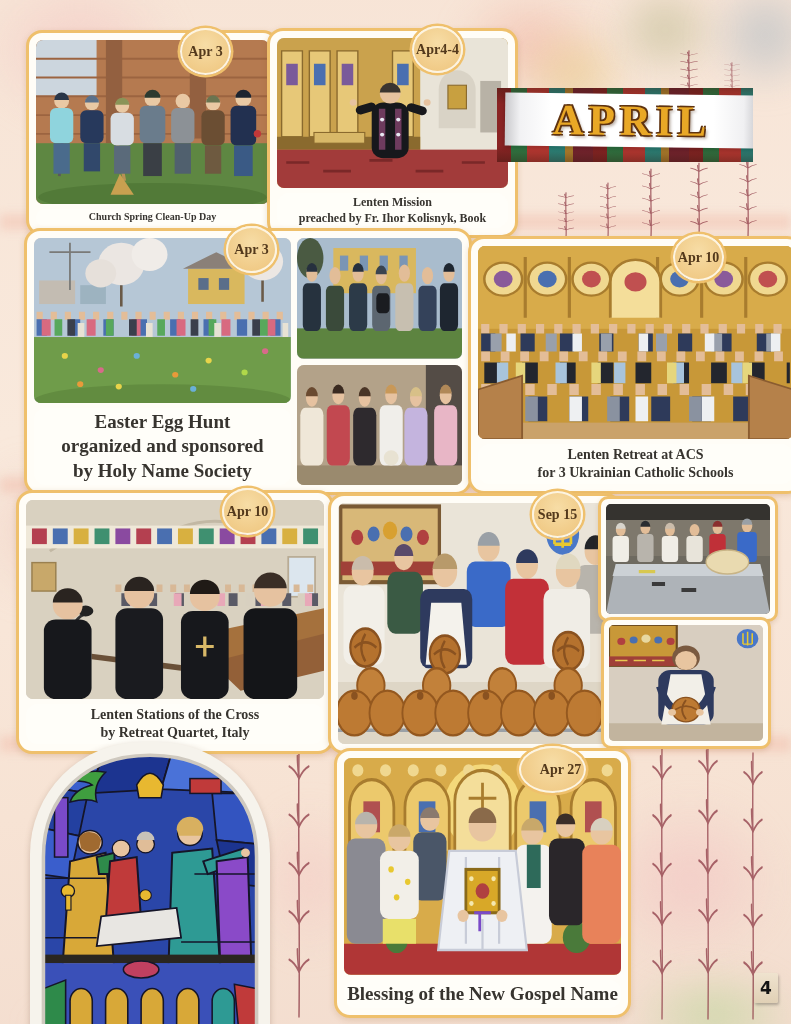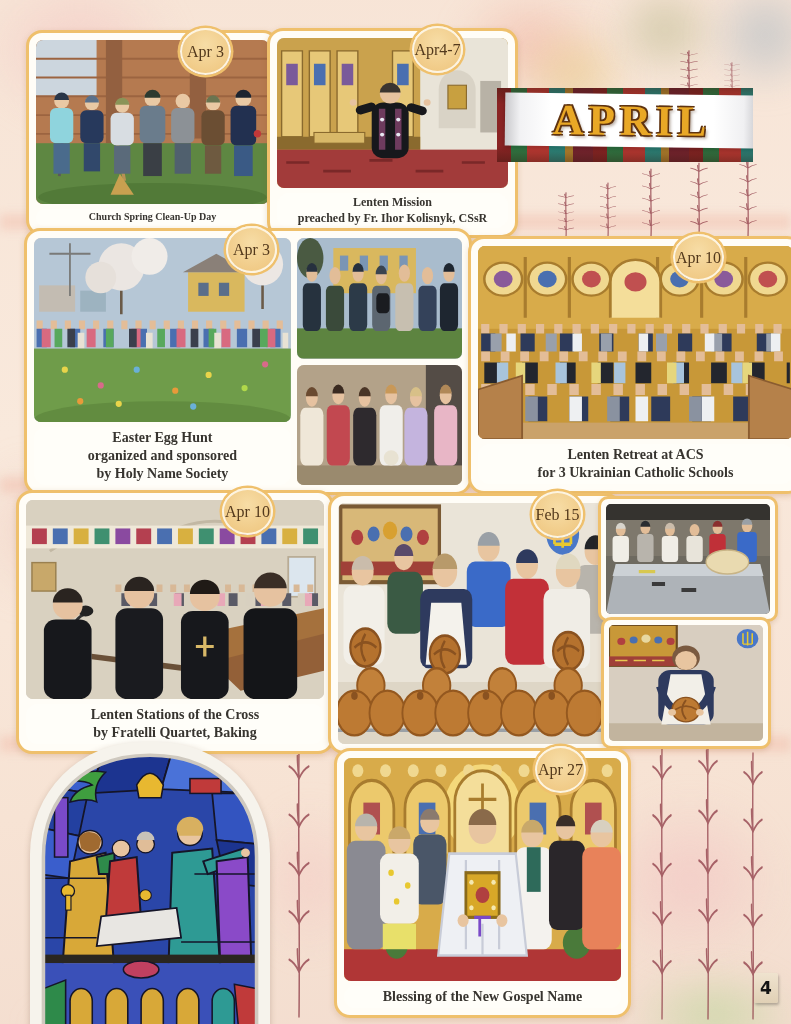--- a/index.html
+++ b/index.html
@@ -8,26 +8,26 @@
         font-family:"Liberation Serif","DejaVu Serif",serif;}
   .blob{position:absolute;border-radius:50%;filter:blur(14px);z-index:0;}
   .band{position:absolute;left:0;right:0;height:16px;background:rgba(238,178,160,.38);filter:blur(5px);z-index:0;}
   .sprig{position:absolute;z-index:1;opacity:.8;}
   .card{position:absolute;background:#fffdf7;border:3px solid #efc06c;border-radius:16px;
         padding:7px;display:flex;flex-direction:column;z-index:2;
         box-shadow:0 2px 6px rgba(150,90,30,.18);}
   .photo{position:relative;flex:1;border-radius:7px;overflow:hidden;background:#cfc8bd;}
   .photo svg{position:absolute;inset:0;width:100%;height:100%;display:block;}
   .caption{margin-top:5px;background:#fffef9;border-radius:12px;text-align:center;color:#37342f;
-           font-weight:700;white-space:pre-line;padding:2px 3px;line-height:1.28;font-size:14px;}
+           font-weight:700;white-space:pre-line;padding:2px 3px;line-height:1.28;font-size:19px;}
   .badge{position:absolute;top:-5px;width:47px;height:43px;border-radius:50%;
          background:radial-gradient(circle at 50% 35%,#f7dda6,#eec47c);
          border:2px solid #fdf4e1;box-shadow:0 0 0 2.5px #efc06c;
          display:flex;align-items:center;justify-content:center;
-         font-size:16px;font-weight:400;color:#53391c;z-index:4;text-align:center;}
+         font-size:14px;font-weight:700;color:#53391c;z-index:4;text-align:center;}
   .frame{position:absolute;background:#fffdf7;border:3px solid #efc06c;border-radius:10px;
          padding:5px;display:flex;z-index:2;box-shadow:0 2px 5px rgba(150,90,30,.18);}
   .frame .photo{flex:1;border-radius:5px;}
   .egg-grid{display:flex;flex:1;gap:6px;min-height:0;}
   .egg-left{width:60%;display:flex;flex-direction:column;min-height:0;}
   .egg-right{flex:1;display:flex;flex-direction:column;gap:6px;min-height:0;}
   .egg-right .photo{flex:1;}
   .banner{position:absolute;left:497px;top:88px;width:256px;height:74px;overflow:hidden;z-index:2;}
   .banner-mosaic{position:absolute;inset:0;
     background:linear-gradient(180deg,rgba(50,25,15,.4),rgba(50,25,15,0) 22%,rgba(50,25,15,0) 78%,rgba(50,25,15,.4)),
@@ -161,21 +161,21 @@
             <rect x="85" y="45" width="8" height="13" fill="#3a5a85"></rect>
           <circle cx="95" cy="40" r="1.6" fill="#c23838"></circle>
         </g>
       </svg>
     </div>
     <div class="caption fs15">Church Spring Clean-Up Day</div>
   </div>
 
   <div class="card" style="left:267px;top:28px;width:231px;height:190px;">
     <div class="badge" style="right:52px;">
-        <span>Apr4-7</span>
+        <span>Apr4-4</span>
       </div>
     <div class="photo">
       <svg viewBox="0 0 100 70" preserveAspectRatio="none">
         <rect width="100" height="70" fill="#caa24d"></rect>
         <rect x="62" width="38" height="70" fill="#e9e4d8"></rect>
         <path d="M70 42 v-18 a8 9 0 0 1 16 0 v18 z" fill="#d9d3c6"></path>
         <rect x="74" y="22" width="8" height="11" fill="#c8a040" stroke="#8a6a2e" stroke-width=".5"></rect>
         <rect x="88" y="20" width="9" height="24" fill="#b8b2a6"></rect>
         <g stroke="#8a6a2e" stroke-width=".6">
           <rect x="2" y="6" width="9" height="40" fill="#e7c878"></rect>
@@ -199,21 +199,21 @@
         <circle cx="49" cy="26" r="4.5" fill="#e6c2a0"></circle>
         <path d="M44.5 25.4 a4.5 4.5 0 0 1 9 0z" fill="#3a3430"></path>
         <path d="M45.5 33 v19 M52.5 33 v19" stroke="#6e3b5e" stroke-width="2.8"></path>
         <circle cx="45.5" cy="38" r=".9" fill="#e8e8f2"></circle>
           <circle cx="52.5" cy="38" r=".9" fill="#e8e8f2"></circle>
         <circle cx="45.5" cy="45" r=".9" fill="#e8e8f2"></circle>
           <circle cx="52.5" cy="45" r=".9" fill="#e8e8f2"></circle>
       </svg>
     </div>
     <div class="caption fs12">Lenten Mission
-preached by Fr. Ihor Kolisnyk, CSsR</div>
+preached by Fr. Ihor Kolisnyk, Book</div>
   </div>
 
   <div class="banner">
     <div class="banner-mosaic"></div>
     <div class="ribbon">
       <span>APRIL</span>
     </div>
   </div>
 
   <div class="card" style="left:24px;top:228px;width:428px;height:247px;">
@@ -420,26 +420,26 @@
             <path d="M55 33 a5 5 0 0 1 10 0z" fill="#201a16"></path>
             <rect x="52" y="39" width="16" height="31" rx="4" fill="#17181c"></rect>
           <path d="M60 48 v7 M57 51.5 h6" stroke="#d8b868" stroke-width="1.1"></path>
           <circle cx="82" cy="32" r="5.5" fill="#e6c2a0"></circle>
             <path d="M76.5 31 a5.5 5.5 0 0 1 11 0z" fill="#3a2e26"></path>
             <rect x="73" y="38" width="18" height="32" rx="4" fill="#141518"></rect>
         </g>
       </svg>
     </div>
     <div class="caption fs14">Lenten Stations of the Cross
-by Fratelli Quartet, Baking</div>
+by Retreat Quartet, Italy</div>
   </div>
 
   <div class="card" style="left:328px;top:493px;width:274px;height:241px;">
     <div class="badge" style="right:36px;">
-        <span>Feb 15</span>
+        <span>Sep 15</span>
       </div>
     <div class="photo">
       <svg viewBox="0 0 100 70" preserveAspectRatio="none">
         <rect width="100" height="70" fill="#eae4d8"></rect>
         <rect x="1" y="1" width="36" height="22" fill="#d8b878" stroke="#7a5a34" stroke-width="1.2"></rect>
         <circle cx="7" cy="10" r="2.2" fill="#b04040"></circle>
           <circle cx="13" cy="9" r="2.2" fill="#4a6fb0"></circle>
         <circle cx="19" cy="8" r="2.6" fill="#d8a030"></circle>
           <circle cx="25" cy="9" r="2.2" fill="#4a6fb0"></circle>
           <circle cx="31" cy="10" r="2.2" fill="#b04040"></circle>
@@ -618,21 +618,21 @@
           <polygon points="2,112 12,108 12,132 2,132" fill="#2e8a4a"></polygon>
           <polygon points="88,110 98,112 98,132 90,132" fill="#c03a3a"></polygon>
         </g>
         <path d="M2 60 H30 M70 58 H98 M2 88 H26 M64 90 H98" stroke="#151528" stroke-width=".7" fill="none"></path>
       </g>
       <path d="M2 132 V50 C2 20 22 2 50 2 C78 2 98 20 98 50 V132" fill="none" stroke="#cfc9bf" stroke-width="1.6"></path>
     </svg>
   </div>
 
   <div class="card" style="left:334px;top:748px;width:277px;height:250px;">
-    <div class="badge" style="right:42px;">
+    <div class="badge" style="right:42px;padding-left:16px;">
         <span>Apr 27</span>
       </div>
     <div class="photo">
       <svg viewBox="0 0 100 70" preserveAspectRatio="none">
         <rect width="100" height="70" fill="#d8ab4a"></rect>
         <circle cx="50" cy="16" r="14" fill="#f4d87a"></circle>
         <g fill="#f0d890">
             <circle cx="5" cy="4" r="2"></circle>
             <circle cx="15" cy="4" r="2"></circle>
             <circle cx="25" cy="4" r="2"></circle>

